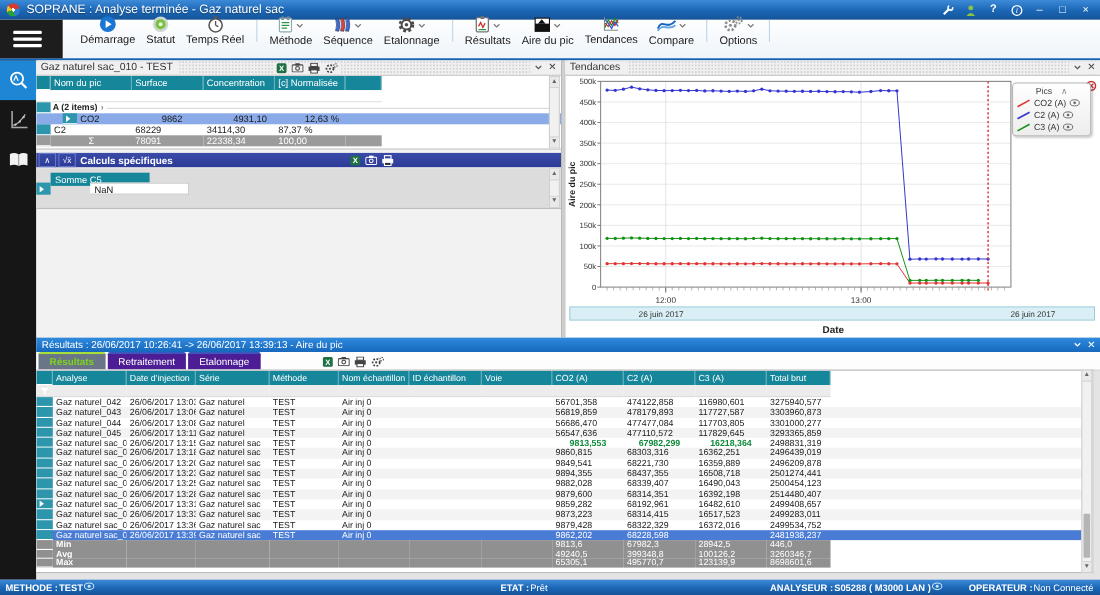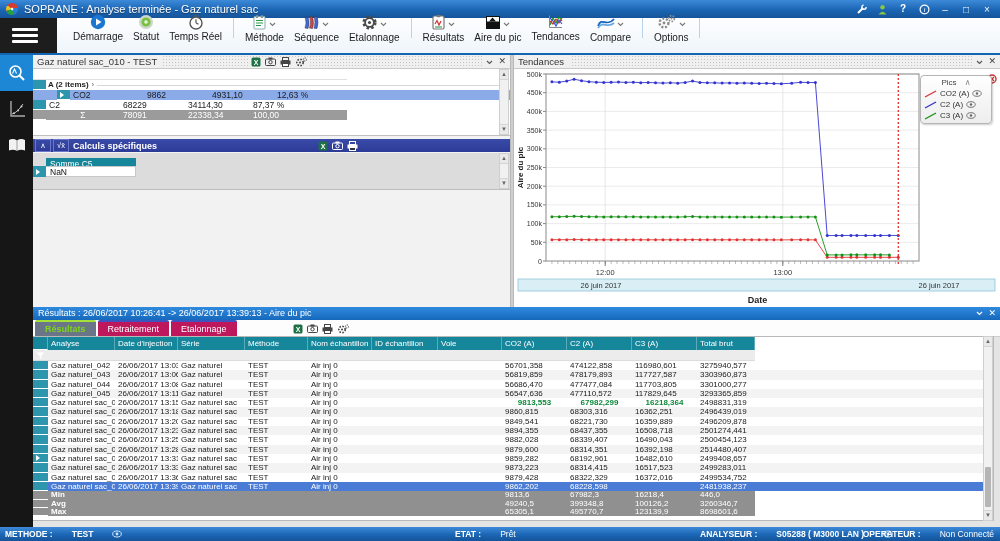--- a/index.html
+++ b/index.html
@@ -53,21 +53,21 @@
   .sel-top{background:#8aabe8;padding-left:24px;}
   .sumrow .tcell{background:#9b9b9b;color:#fff;line-height:10px;}
   .marker{position:absolute;left:3px;top:50%;margin-top:-3px;width:0;height:0;
     border-left:4px solid #fff;border-top:3px solid transparent;border-bottom:3px solid transparent;}
   .calcbar{position:absolute;left:0;top:84px;width:477px;height:13px;background:linear-gradient(#3a4aa8,#2c3b96);
     display:flex;align-items:center;color:#fff;font-size:9px;font-weight:bold;}
   .calcbox{width:14px;height:11px;border:1px solid #6a77c8;margin-left:2px;display:flex;align-items:center;justify-content:center;font-size:7.5px;font-weight:normal;}
   .calc-icons{position:absolute;left:285px;display:flex;gap:4px;color:#fff;}
   .calctable{position:absolute;left:0;top:98px;width:477px;height:36px;background:#dcdcdc;border-bottom:1px solid #bdbdbd;}
   .somme-hdr{display:inline-block;width:90px;margin-left:13px;background:#16879b;color:#fff;font-size:8.5px;line-height:12px;padding:0 4px;box-sizing:border-box;}
-  .nan-row{display:flex;height:11px;}
+  .nan-row{display:flex;height:11px;gap:36px;}
   .nan-hdr{width:13px;background:#2d96ac;position:relative;}
   .nan-val{width:90px;background:#fff;border:1px solid #c8c8c8;border-left:none;font-size:8.5px;line-height:10px;padding:0 4px;box-sizing:border-box;color:#111;}
   
   .vscroll{position:absolute;width:10px;background:#f1f1f1;border:1px solid #cfcfcf;box-sizing:border-box;}
   .varr{height:9px;background:#e9e9e9;border-bottom:1px solid #d5d5d5;color:#666;font-size:6px;line-height:9px;text-align:center;}
   .varr.b{position:absolute;bottom:0;width:100%;border-top:1px solid #d5d5d5;border-bottom:none;}
   .vthumb{position:absolute;left:1px;width:6px;background:#b5b5b5;border-radius:1px;}
   
   .trends-panel{position:absolute;left:513px;top:55px;width:487px;height:252px;background:#fff;border-left:1px solid #b8b8b8;box-sizing:border-box;}
   .legend{position:absolute;right:8px;top:20px;width:64px;background:linear-gradient(#ffffff,#ededed);
@@ -77,38 +77,38 @@
   .noicon{position:absolute;right:3px;top:15px;}
   
   .bottom-panel{position:absolute;left:33px;top:307px;width:967px;height:220px;background:#e4e4e4;}
   .bp-hdr{height:13px;background:linear-gradient(#2f8ade,#1668bc);color:#fff;font-size:9px;line-height:13px;padding-left:5px;
     display:flex;align-items:center;}
   .bp-hdr .ph-right{background:transparent;color:#fff;}
   .bp-hdr .x{color:#fff;}
   .tabs{height:16px;background:#fdfdfd;border-bottom:1px solid #cdcdcd;display:flex;align-items:flex-end;gap:2px;padding-left:2px;position:relative;}
   .tab{font-size:9px;line-height:12px;padding:1px 10px;border-radius:2px 2px 0 0;margin-bottom:0;}
   .tab.active{background:#6a7587;color:#7ed321;border-top:2px solid #a5e03a;font-weight:bold;}
-  .tab.idle{background:#be185d;color:#fff;border-top:2px solid #3d55be;}
+  .tab.idle{background:#4c1d95;color:#fff;border-top:2px solid #3d55be;}
   .tab-icons{position:absolute;left:260px;bottom:2px;display:flex;gap:4px;color:#444;}
   .btable{position:absolute;left:0;top:29px;width:961px;height:185px;background:#fff;border:1px solid #b9b9b9;border-left:none;box-sizing:border-box;overflow:hidden;}
   .brow{display:grid;grid-template-columns:15px 67px 63px 67px 63px 64px 66px 64px 65px 65px 65px 58px;}
   .bcell{font-size:8px;line-height:9.3px;padding:0 3px;white-space:nowrap;overflow:hidden;color:#1a1a1a;}
   .bhead .bcell{background:#16879b;color:#fff;line-height:13px;border-right:1px solid rgba(255,255,255,.3);}
   .bfilter .bcell{background:#ececec;border-bottom:1px solid #dcdcdc;line-height:8px;}
   .br-alt{background:#f3f3f3;}
   .sel-bot{background:#4a7cd6;}
   .sel-bot .bcell{color:#fff;}
   .gval{color:#0c8a3a;font-weight:bold;text-align:center;}
   .bsum .bcell{background:#909090;color:#fff;line-height:8.4px;}
   .bsum .blab{font-weight:bold;}
   
   .statusbar{position:absolute;left:0;top:527px;width:1000px;height:14px;
     background:linear-gradient(#3c8ad8,#1b66b4 55%,#15549a);color:#fff;font-size:8.5px;font-weight:bold;
     display:flex;align-items:center;}
-  .sb-seg{display:flex;align-items:center;gap:19px;white-space:nowrap;}
+  .sb-seg{display:flex;align-items:flex-start;gap:1px;white-space:nowrap;}
   .splitter{position:absolute;left:511px;top:55px;width:2px;height:252px;background:#cfcfcf;}
 </style>
 </head>
 <body>
 
 <div class="app">
 
   <div class="titlebar">
     <span class="appicon"></span>
     <span class="title-text">SOPRANE : Analyse terminée - Gaz naturel sac</span>
@@ -341,20 +341,28 @@
       <span class="ph-right">
         <span><svg width="7" height="5">
               <polyline points="1,1 3.5,3.5 6,1" fill="none" stroke="#555" stroke-width="1.1"></polyline>
             </svg></span>
         <span class="x">✕</span>
       </span>
     </div>
 
     <div class="ttable">
       <div id="top-table">
+          <div class="trow thead">
+            <span class="tcell rowhdr"></span>
+            <span class="tcell">Nom du pic</span>
+            <span class="tcell">Surface</span>
+            <span class="tcell">Concentration</span>
+            <span class="tcell">[c] Normalisée</span>
+            <span class="tcell"></span>
+          </div>
           <div class="trow tfilter">
             <span class="tcell rowhdr">
               <svg width="9" height="8" style="display:block;margin:2px auto 0;">
                 <polygon points="0.5,0.5 8.5,0.5 5.3,3.8 5.3,7.2 3.7,6 3.7,3.8" fill="#fff"></polygon>
               </svg>
             </span>
             <span class="tcell"></span>
             <span class="tcell"></span>
             <span class="tcell"></span>
             <span class="tcell"></span>
@@ -1017,21 +1025,21 @@
             <span class="bcell rowhdr"></span>
             <span class="bcell blab">Min</span>
             <span class="bcell"></span>
             <span class="bcell"></span>
             <span class="bcell"></span>
             <span class="bcell"></span>
             <span class="bcell"></span>
             <span class="bcell"></span>
             <span class="bcell">9813,6</span>
             <span class="bcell">67982,3</span>
-            <span class="bcell">16218,4</span>
+            <span class="bcell">28942,5</span>
             <span class="bcell">446,0</span>
           </div>
           <div class="brow bsum">
             <span class="bcell rowhdr"></span>
             <span class="bcell blab">Avg</span>
             <span class="bcell"></span>
             <span class="bcell"></span>
             <span class="bcell"></span>
             <span class="bcell"></span>
             <span class="bcell"></span>

